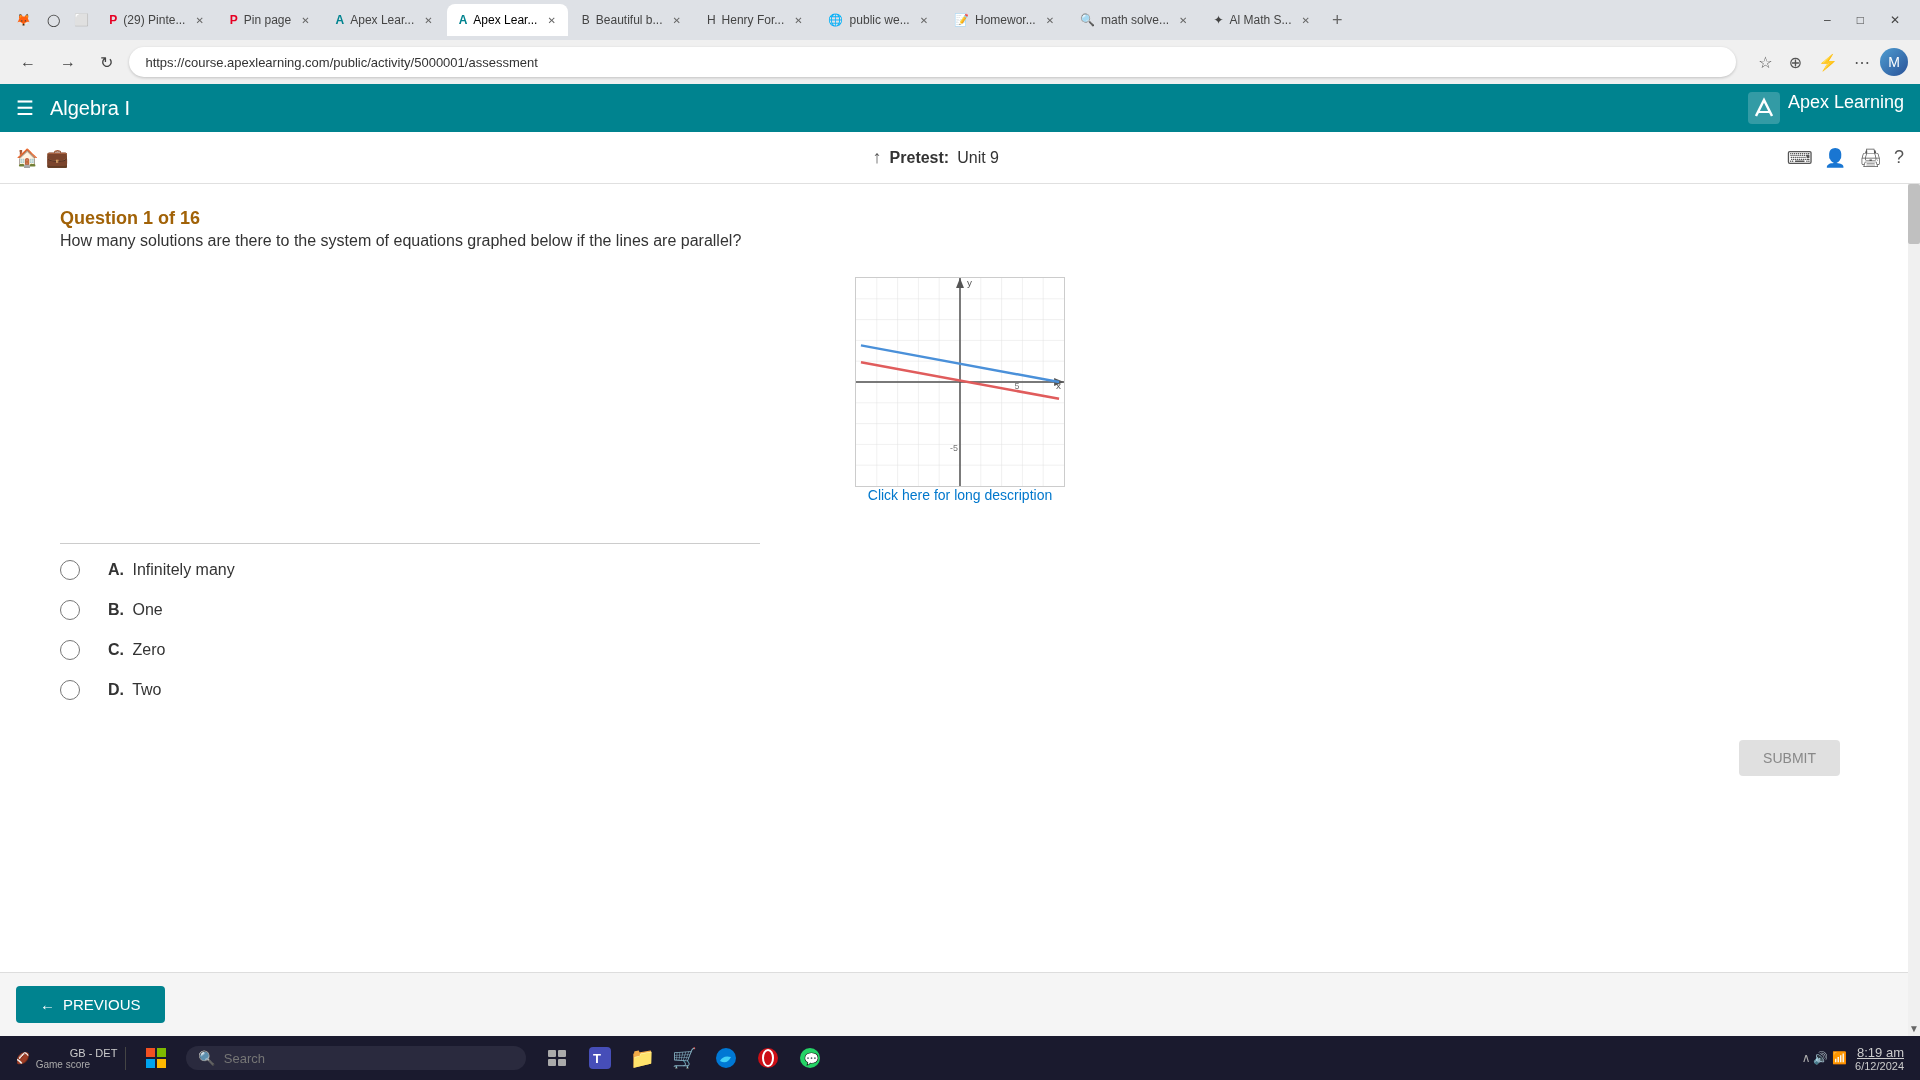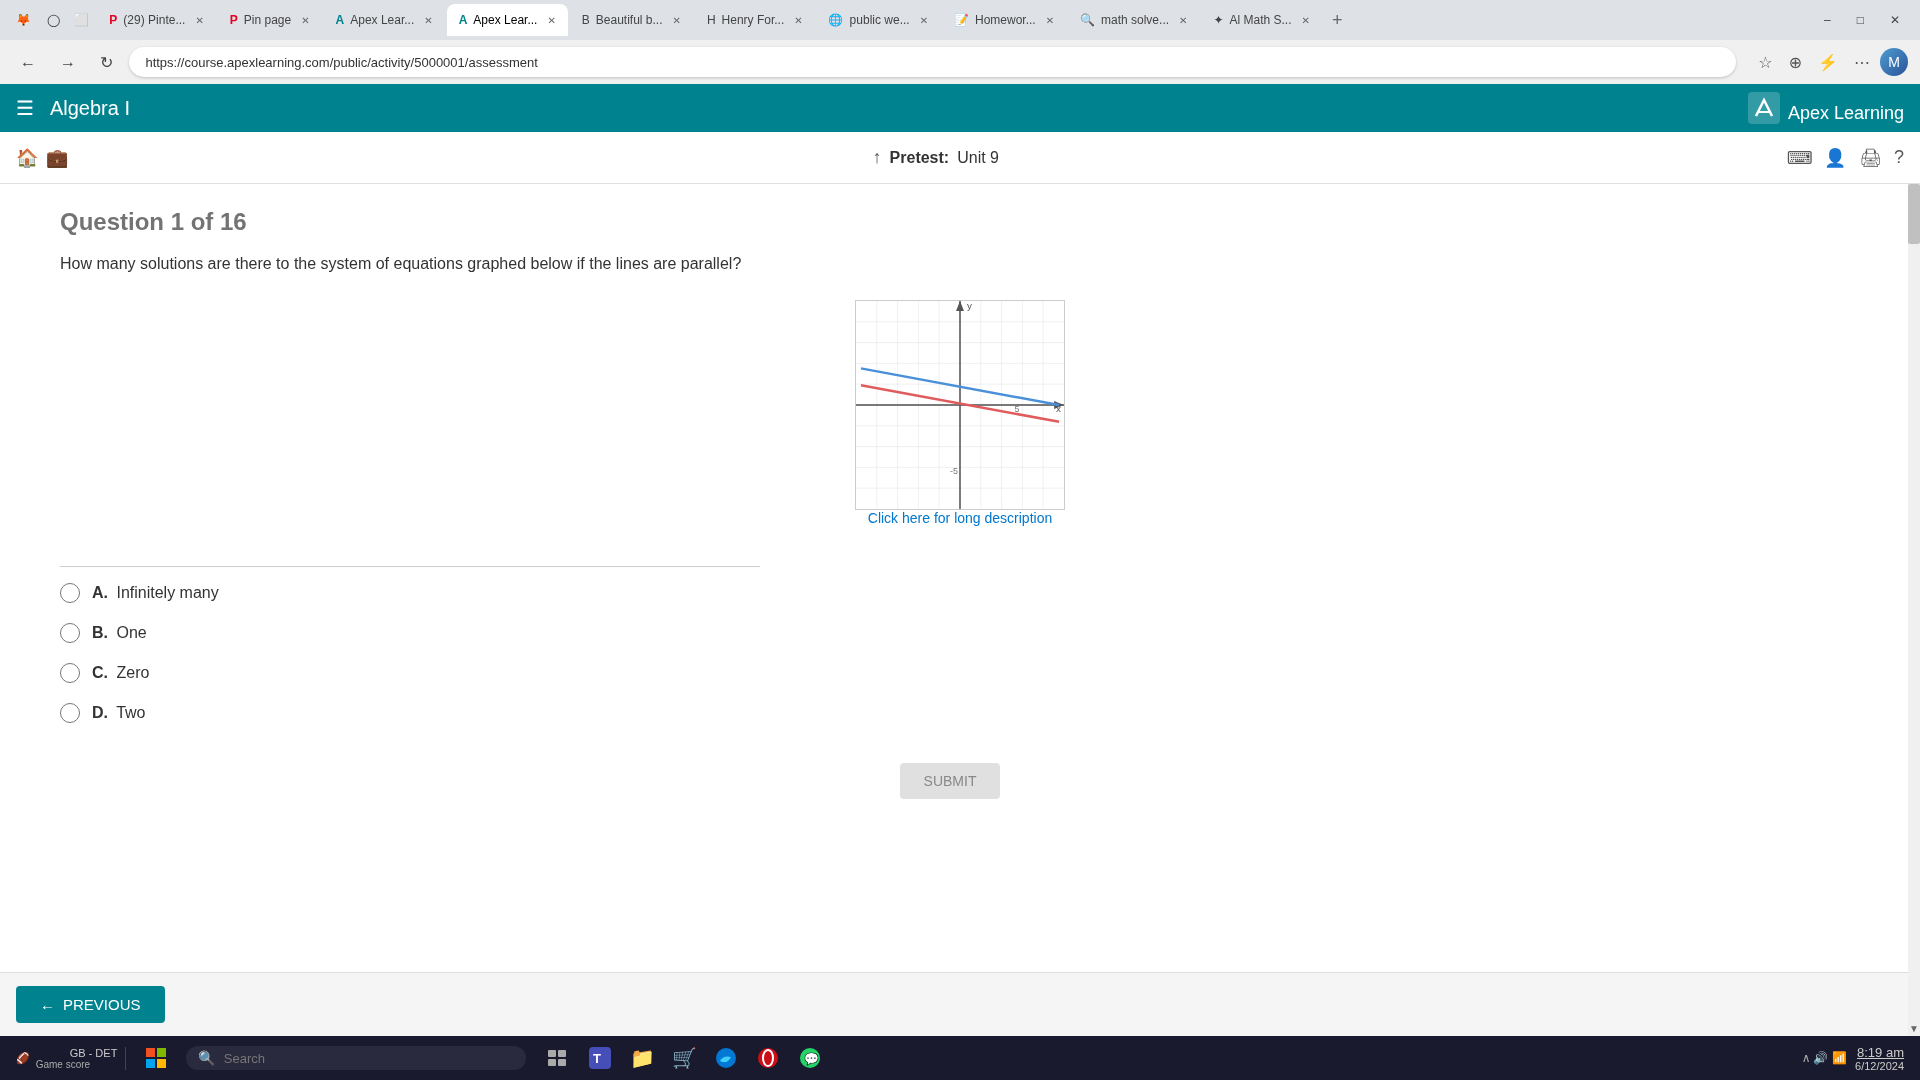--- a/index.html
+++ b/index.html
@@ -15,50 +15,50 @@
     .nav-btn { background: none; border: none; cursor: pointer; font-size: 16px; color: #444; padding: 4px 8px; border-radius: 50%; }
     .address-bar { flex: 1; height: 30px; border: none; border-radius: 15px; background: #fff; padding: 4px 16px; font-size: 13px; color: #333; box-shadow: 0 1px 3px rgba(0,0,0,0.2); }
     .toolbar-icons { display: flex; gap: 4px; margin-left: 8px; }
     .toolbar-icon { background: none; border: none; cursor: pointer; font-size: 16px; color: #555; padding: 4px 6px; border-radius: 4px; }
     .edge-icon { width: 28px; height: 28px; border-radius: 50%; background: linear-gradient(135deg, #4e9dd1, #2a5298); display: flex; align-items: center; justify-content: center; color: white; font-size: 14px; }
 
     
     .app-header { background: #00838f; height: 48px; display: flex; align-items: center; padding: 0 16px; }
     .menu-btn { background: none; border: none; cursor: pointer; color: white; font-size: 20px; margin-right: 16px; }
     .app-title { color: white; font-size: 20px; font-weight: 400; flex: 1; }
-    .apex-logo { display: flex; align-items: flex-end; gap: 8px; color: white; font-size: 18px; font-weight: 500; }
+    .apex-logo { display: flex; align-items: flex-start; gap: 8px; color: white; font-size: 18px; font-weight: 500; }
     .apex-logo-icon { width: 32px; height: 32px; }
 
     
     .sub-header { background: #fff; height: 52px; display: flex; align-items: center; padding: 0 16px; border-bottom: 1px solid #e0e0e0; }
     .home-btn { background: none; border: none; cursor: pointer; font-size: 18px; color: #555; margin-right: 8px; }
     .briefcase-btn { background: none; border: none; cursor: pointer; font-size: 18px; color: #555; margin-right: 16px; }
     .pretest-label { display: flex; align-items: center; gap: 8px; font-size: 16px; color: #333; flex: 1; justify-content: center; }
     .pretest-label .up-arrow { font-size: 18px; color: #555; }
     .pretest-label .bold { font-weight: 600; }
     .header-right-icons { display: flex; gap: 12px; align-items: center; }
     .header-icon-btn { background: none; border: none; cursor: pointer; font-size: 18px; color: #555; }
 
     
     .main-content { padding: 24px 60px; background: #fff; height: calc(1080px - 40px - 44px - 48px - 52px - 64px - 44px); overflow-y: auto; }
-    .question-number { font-size: 24px; font-weight: 600; color: #737373; margin-bottom: 16px; }
+    .question-number { font-size: 18px; font-weight: 600; color: #a16207; }
     .question-text { font-size: 16px; color: #333; line-height: 1.5; margin-bottom: 24px; max-width: 700px; }
 
     
     .graph-container { display: flex; flex-direction: column; align-items: center; margin-bottom: 16px; }
     .long-desc-link { color: #0077cc; font-size: 14px; cursor: pointer; text-decoration: none; margin-bottom: 24px; display: inline-block; }
 
     
     .divider { border: none; border-top: 1px solid #ccc; margin: 16px 0; max-width: 700px; }
 
     
     .answer-choices { display: flex; flex-direction: column; gap: 20px; margin-top: 16px; }
     .answer-choice { display: flex; align-items: center; gap: 12px; cursor: pointer; }
     .answer-choice input[type="radio"] { width: 20px; height: 20px; cursor: pointer; accent-color: #00838f; }
-    .answer-choice label { font-size: 16px; color: #333; cursor: pointer; }
+    .answer-choice label { font-size: 16px; color: #333; cursor: pointer; margin-left: 16px; }
     .choice-letter { font-weight: 600; margin-right: 4px; }
 
     
     .nav-footer { background: #f5f5f5; height: 64px; display: flex; align-items: center; padding: 0 16px; border-top: 1px solid #ddd; }
     .prev-btn { background: #00838f; color: white; border: none; padding: 10px 24px; border-radius: 4px; font-size: 15px; font-weight: 500; cursor: pointer; display: flex; align-items: center; gap: 8px; }
     .submit-btn { background: #e0e0e0; color: #888; border: none; padding: 10px 24px; border-radius: 4px; font-size: 14px; font-weight: 500; cursor: pointer; }
 
     
     .taskbar { background: #1a1a2e; height: 44px; display: flex; align-items: center; padding: 0 8px; gap: 4px; position: fixed; bottom: 0; width: 1920px; z-index: 100; }
     .taskbar-start { width: 44px; height: 40px; display: flex; align-items: center; justify-content: center; cursor: pointer; }
@@ -265,21 +265,21 @@
     </div>
     <div class="answer-choice">
       <input type="radio" name="answer" id="choiceD" style="">
       <label for="choiceD">
         <span class="choice-letter">D.</span>
         <span>Two</span>
       </label>
     </div>
   </div>
 
-  <div style="display:flex; justify-content:center; margin-top:40px; padding-right:20px;">
+  <div style="display:flex; justify-content:flex-end; margin-top:40px; padding-right:20px;">
     <button class="submit-btn">SUBMIT</button>
   </div>
 </div>
 
 <div class="nav-footer">
   <button class="prev-btn">
     <span>←</span>
     <span>PREVIOUS</span>
   </button>
 </div>

